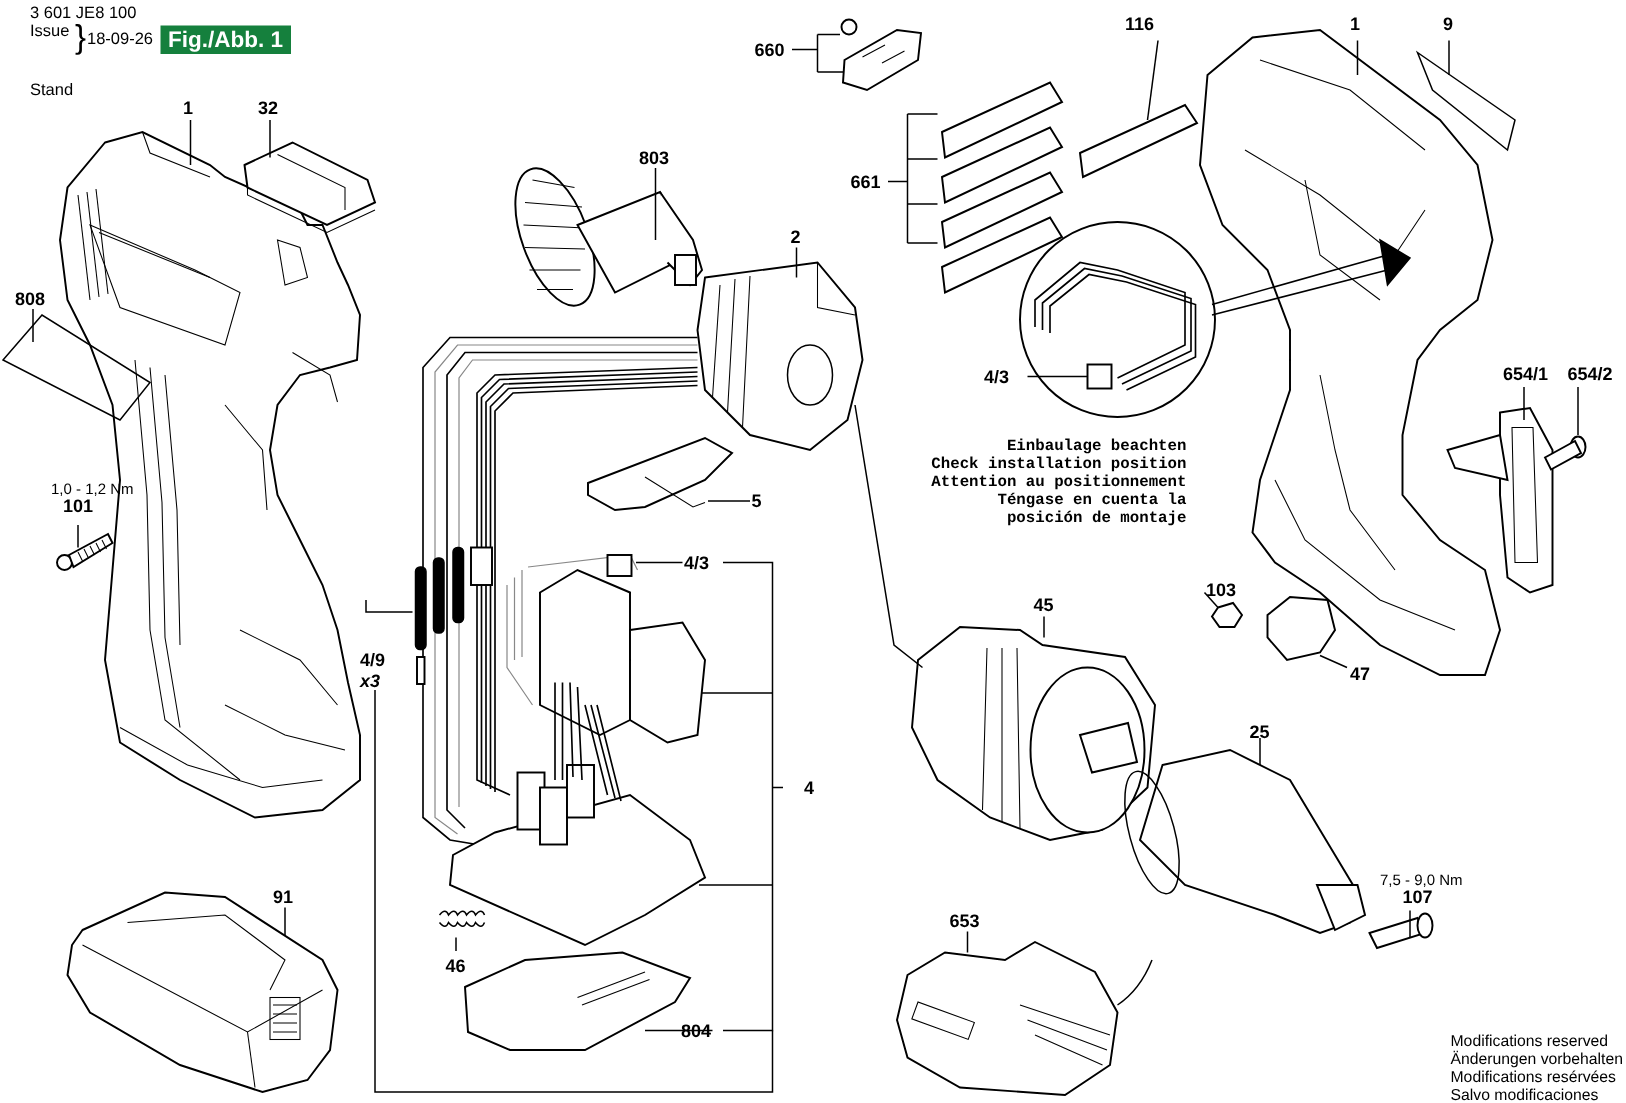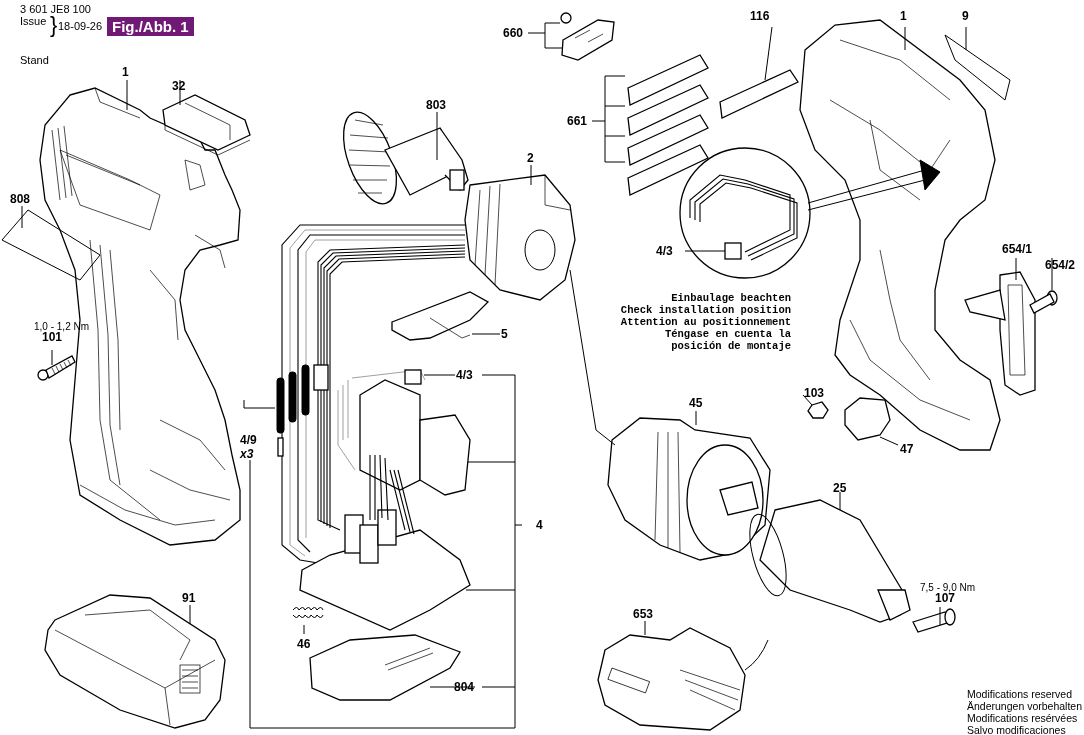--- a/index.html
+++ b/index.html
@@ -1,19 +1,19 @@
 <!DOCTYPE html>
 <html><head>
 <meta charset="utf-8">
 <style>
   html, body { margin:0; padding:0; background:#ffffff; }
   body { width:1084px; height:735px; position:relative; overflow:hidden; font-family:"Liberation Sans", sans-serif; color:#000; }
   .abs { position:absolute; }
   .hdr { font-size:11px; line-height:12px; }
-  .fig { background:#701a75; color:#fff; font-weight:bold; font-size:15px; padding:1px 5px; }
+  .fig { background:#15803d; color:#fff; font-weight:bold; font-size:15px; padding:1px 5px; }
   .lbl { font-weight:bold; font-size:12px; line-height:13px; white-space:nowrap; }
   .torque { font-size:10px; line-height:11px; white-space:nowrap; }
   .note { font-weight:bold; font-size:10.5px; line-height:12px; text-align:right; white-space:nowrap;font-family:Liberation Mono, monospace; }
   .mods { font-size:10.5px; line-height:12px; white-space:nowrap; }
   svg.art { position:absolute; left:0; top:0; }
   .o { fill:#fff; stroke:#000; stroke-width:1.3; }
   .t { fill:none; stroke:#000; stroke-width:0.7; }
   .th { fill:none; stroke:#000; stroke-width:1; }
   .lead { fill:none; stroke:#000; stroke-width:1; }
   .blk { fill:#000; stroke:#000; }
@@ -238,21 +238,21 @@
 </svg>
 
 <div class="abs hdr" style="left:20px; top:3px;">3 601 JE8 100</div>
 <div class="abs hdr" style="left:20px; top:15px;">Issue</div>
 <div class="abs hdr" style="left:20px; top:26px;margin-top:28px;">Stand</div>
 <div class="abs" style="left:50px; top:13px; font-size:22px; line-height:24px; font-weight:300;">}</div>
 <div class="abs hdr" style="left:58px; top:20px;">18-09-26</div>
 <div class="abs fig" style="left:107px; top:17px;">Fig./Abb. 1</div>
 
 <div class="abs lbl" style="left:122px; top:66px;">1</div>
-<div class="abs lbl" style="left:172px; top:66px;margin-top:14px;">32</div>
+<div class="abs lbl" style="left:172px; top:66px;">32</div>
 <div class="abs lbl" style="left:10px; top:193px;">808</div>
 <div class="abs torque" style="left:34px; top:321px;">1,0 - 1,2 Nm</div>
 <div class="abs lbl" style="left:42px; top:331px;">101</div>
 <div class="abs lbl" style="left:182px; top:592px;">91</div>
 
 <div class="abs lbl" style="left:426px; top:99px;">803</div>
 <div class="abs lbl" style="left:527px; top:152px;">2</div>
 <div class="abs lbl" style="left:501px; top:328px;">5</div>
 <div class="abs lbl" style="left:456px; top:369px;">4/3</div>
 <div class="abs lbl" style="left:240px; top:434px;">4/9</div>
@@ -261,21 +261,21 @@
 <div class="abs lbl" style="left:297px; top:638px;">46</div>
 <div class="abs lbl" style="left:454px; top:681px;">804</div>
 
 <div class="abs lbl" style="left:503px; top:27px;">660</div>
 <div class="abs lbl" style="left:567px; top:115px;text-align:right;">661</div>
 <div class="abs lbl" style="left:750px; top:10px;">116</div>
 <div class="abs lbl" style="left:900px; top:10px;">1</div>
 <div class="abs lbl" style="left:962px; top:10px;">9</div>
 <div class="abs lbl" style="left:656px; top:245px;">4/3</div>
 <div class="abs lbl" style="left:1002px; top:243px;">654/1</div>
-<div class="abs lbl" style="left:1045px; top:243px;margin-top:16px;">654/2</div>
+<div class="abs lbl" style="left:1045px; top:243px;">654/2</div>
 <div class="abs lbl" style="left:779px; top:387px;margin-left:25px;">103</div>
 <div class="abs lbl" style="left:900px; top:443px;">47</div>
 <div class="abs lbl" style="left:689px; top:397px;">45</div>
 <div class="abs lbl" style="left:833px; top:482px;">25</div>
 <div class="abs torque" style="left:920px; top:582px;">7,5 - 9,0 Nm</div>
 <div class="abs lbl" style="left:935px; top:592px;">107</div>
 <div class="abs lbl" style="left:621px; top:608px;margin-left:12px;">653</div>
 
 <div class="abs note" style="right:293px; top:292px;">
   <div>Einbaulage beachten</div>

